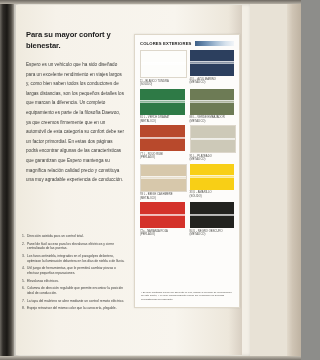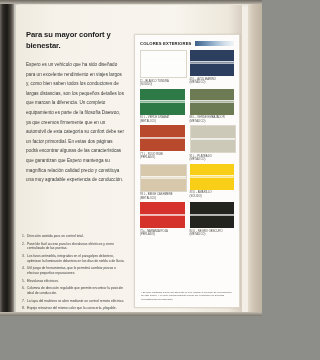--- a/index.html
+++ b/index.html
@@ -3,24 +3,25 @@
 <meta charset="utf-8">
 <style>
   html, body {
     margin: 0;
     padding: 0;
     background: #8d8d8a;
   }
   #page {
     position: relative;
     width: 262px;
-    height: 316px;
+    height: 360px;
     overflow: hidden;
     background: #c4b5fd;
     font-family: "Liberation Sans", sans-serif;
+    padding-left: 39px;
   }
 
   
   .scan-bg {
     position: absolute;
     inset: 0;
     background: linear-gradient(90deg,
       #6e6a63 0px, #2e2b27 3px, #1a1815 7px, #4a463f 11px,
       #9a958c 14px, #cfc9bd 17px, #e8e2d6 20px);
   }

